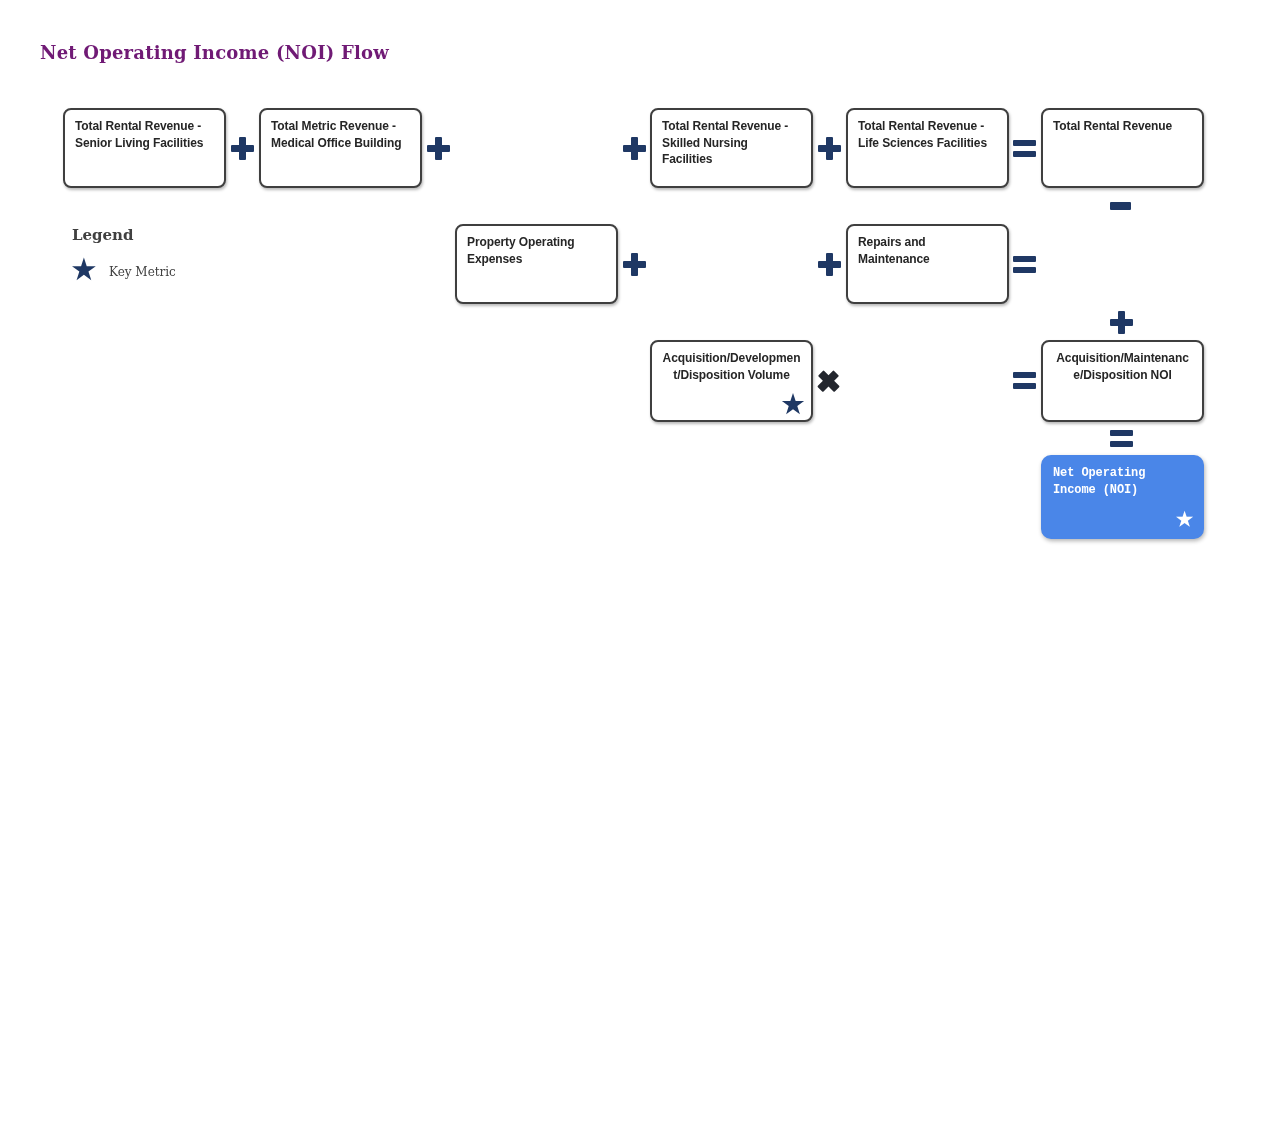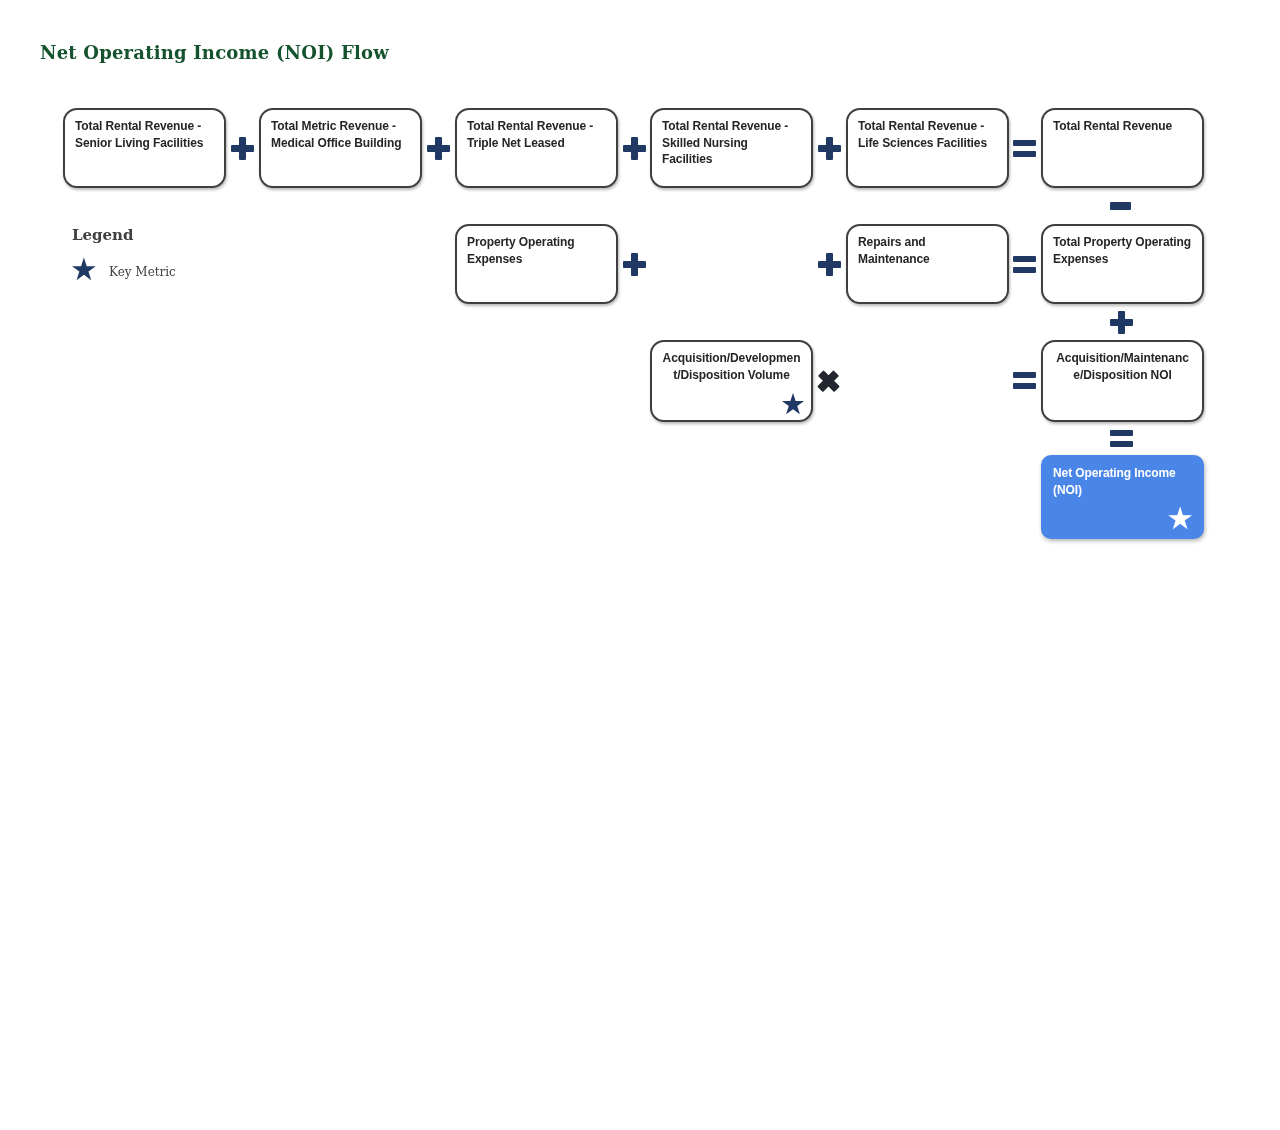--- a/index.html
+++ b/index.html
@@ -3,41 +3,41 @@
 <meta charset="utf-8">
 <style>
   html,body { margin:0; padding:0; background:#ffffff; }
   .canvas {
     position:relative; width:1280px; height:1130px; background:#ffffff;
     font-family:"Liberation Sans", sans-serif; overflow:hidden;
   }
   .title {
     position:absolute; left:40px; top:42px; margin:0;
     font-family:"DejaVu Serif", serif; font-size:18px; font-weight:bold;
-    color:#14532d; letter-spacing:0.2px;
+    color:#701a75; letter-spacing:0.2px;
   }
   
   .node {
     position:absolute; width:163px; height:80px; box-sizing:border-box;
-    background:#ffffff; border:2px solid #3f3f3f; border-radius:14px;
+    background:#ffffff; border:2px solid #3f3f3f; border-radius:8px;
     padding:8px 10px; box-shadow:1px 2px 3px rgba(0,0,0,0.28);
   }
   .node.tall { height:82px;text-align:center; }
   .node-label {
     display:block; font-size:12px; font-weight:bold; line-height:16.5px;
     color:#262626; letter-spacing:-0.1px; overflow-wrap:break-word;
   }
   .node .star {
     position:absolute; right:5px; bottom:1px;
     font-size:29px; line-height:1; color:#1f3864;
   }
   .node .star::before { content:'★'; }
   .node.noi {
     background:#4a86e8; border-color:#4a86e8; height:84px;
-    border-radius:10px; box-shadow:1px 2px 4px rgba(0,0,0,0.3);
+    border-radius:10px; box-shadow:1px 2px 4px rgba(0,0,0,0.3);font-family:Liberation Mono, monospace;
   }
   .node.noi .node-label { color:#ffffff; }
   .node.noi .star { color:#ffffff; font-size:31px; right:8px; bottom:3px; }
   
   .op { position:absolute; }
   .op-plus { width:23px; height:23px; }
   .op-plus::before { content:''; position:absolute; left:0; top:8px; width:23px; height:7px; background:#1f3864; border-radius:1px; }
   .op-plus::after  { content:''; position:absolute; top:0; left:8px; width:7px; height:23px; background:#1f3864; border-radius:1px; }
   .op-mult { width:23px; height:23px; transform:rotate(45deg); }
   .op-mult::before { content:''; position:absolute; left:0; top:7px; width:23px; height:8px; background:#23262e; border-radius:1px; }
@@ -69,23 +69,20 @@
   <h1 class="title">Net Operating Income (NOI) Flow</h1>
 
   <div class="node" style="left:63px;top:108px">
     <span class="node-label">Total Rental Revenue - Senior Living Facilities</span>
   </div>
   <div class="op op-plus" style="left:231px;top:137px"></div>
   <div class="node" style="left:259px;top:108px">
     <span class="node-label">Total Metric Revenue - Medical Office Building</span>
   </div>
   <div class="op op-plus" style="left:427px;top:137px"></div>
-  <div class="node" style="left:455px;top:108px">
-    <span class="node-label">Total Rental Revenue - Triple Net Leased</span>
-  </div>
   <div class="op op-plus" style="left:623px;top:137px"></div>
   <div class="node" style="left:650px;top:108px">
     <span class="node-label">Total Rental Revenue - Skilled Nursing Facilities</span>
   </div>
   <div class="op op-plus" style="left:818px;top:137px"></div>
   <div class="node" style="left:846px;top:108px">
     <span class="node-label">Total Rental Revenue - Life Sciences Facilities</span>
   </div>
   <div class="op op-equals" style="left:1013px;top:140px"></div>
   <div class="node" style="left:1041px;top:108px">
@@ -96,23 +93,20 @@
 
   <div class="node" style="left:455px;top:224px">
     <span class="node-label">Property Operating Expenses</span>
   </div>
   <div class="op op-plus" style="left:623px;top:253px"></div>
   <div class="op op-plus" style="left:818px;top:253px"></div>
   <div class="node" style="left:846px;top:224px">
     <span class="node-label">Repairs and Maintenance</span>
   </div>
   <div class="op op-equals" style="left:1013px;top:256px"></div>
-  <div class="node" style="left:1041px;top:224px">
-    <span class="node-label">Total Property Operating Expenses</span>
-  </div>
 
   <div class="op op-plus" style="left:1110px;top:311px"></div>
 
   <div class="node tall" style="left:650px;top:340px">
     <span class="node-label">Acquisition/Development/Disposition Volume</span>
     <span class="star"></span>
   </div>
   <div class="op op-mult" style="left:817px;top:370px"></div>
   <div class="op op-equals" style="left:1013px;top:372px"></div>
   <div class="node tall" style="left:1041px;top:340px">

